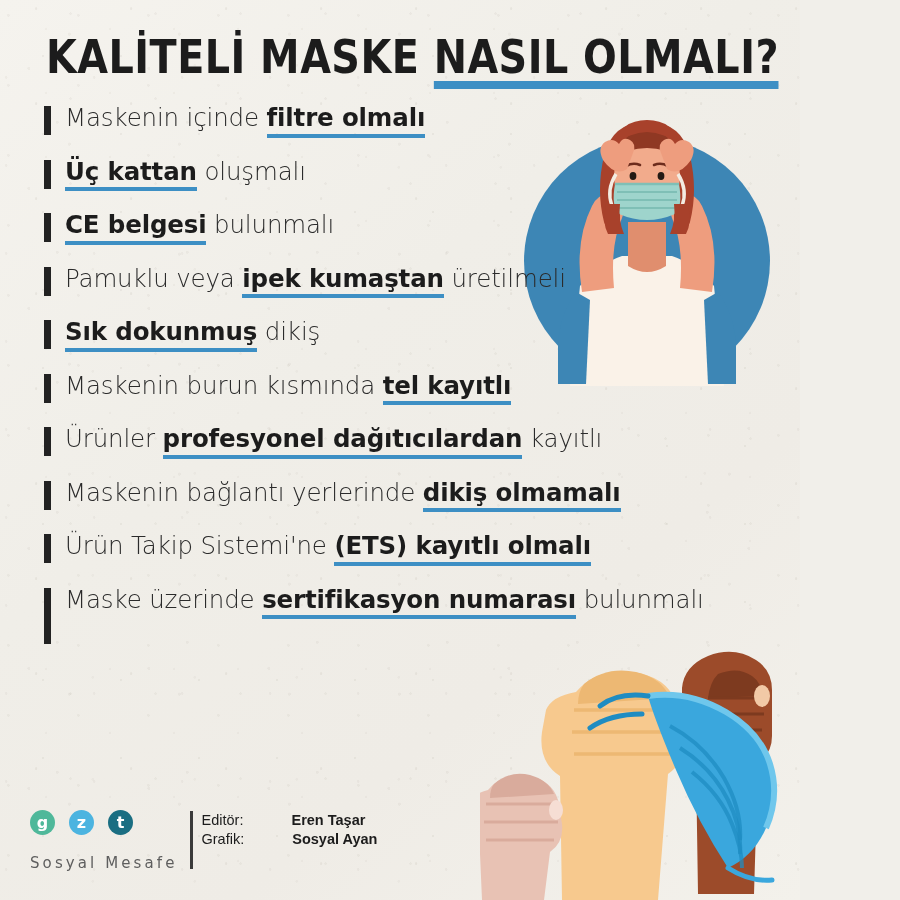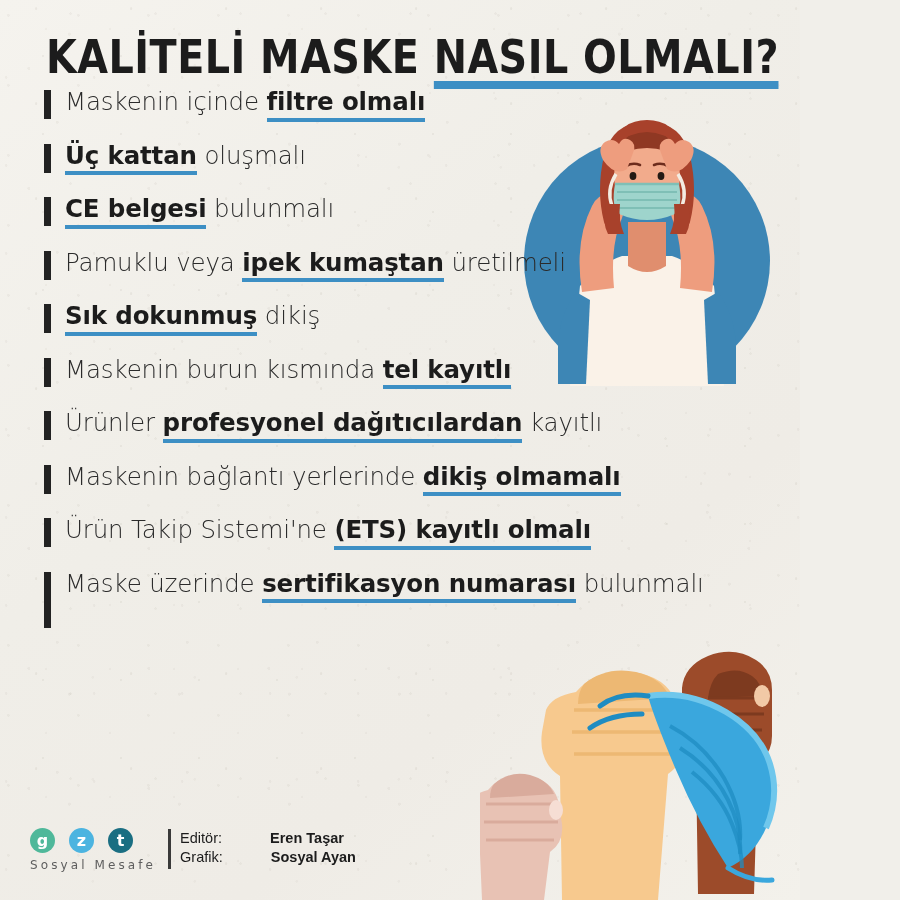--- a/index.html
+++ b/index.html
@@ -65,21 +65,21 @@
     left: 0; right: 0;
     bottom: -9px;
     height: 8px;
     background: #3d8fc4;
   }
 
   
   #checklist {
     position: absolute;
     left: 44px;
-    top: 86px;
+    top: 102px;
     width: 700px;
   }
   .list-item {
     display: flex;
     align-items: flex-start;
     margin-bottom: 20.5px;
   }
   .bullet {
     flex: 0 0 auto;
     width: 7px;
@@ -126,23 +126,23 @@
     width: 25px; height: 25px;
     border-radius: 50%;
     display: flex; align-items: center; justify-content: center;
     color: #ffffff;
     font-family: "DejaVu Sans", sans-serif;
     font-weight: bold;
     font-size: 16px;
     line-height: 1;
   }
   #brand-tagline {
-    margin-top: 5px;
+    margin-top: 19px;
     font-family: "DejaVu Sans", sans-serif;
-    font-size: 12px;
+    font-size: 15px;
     letter-spacing: 3.1px;
     color: #5e5e5e;
     font-weight: normal;
   }
   #footer-divider {
     width: 3px;
     align-self: stretch;
     background: #3a3a3a;
     margin: 1px 9px 3px 12px;
   }

